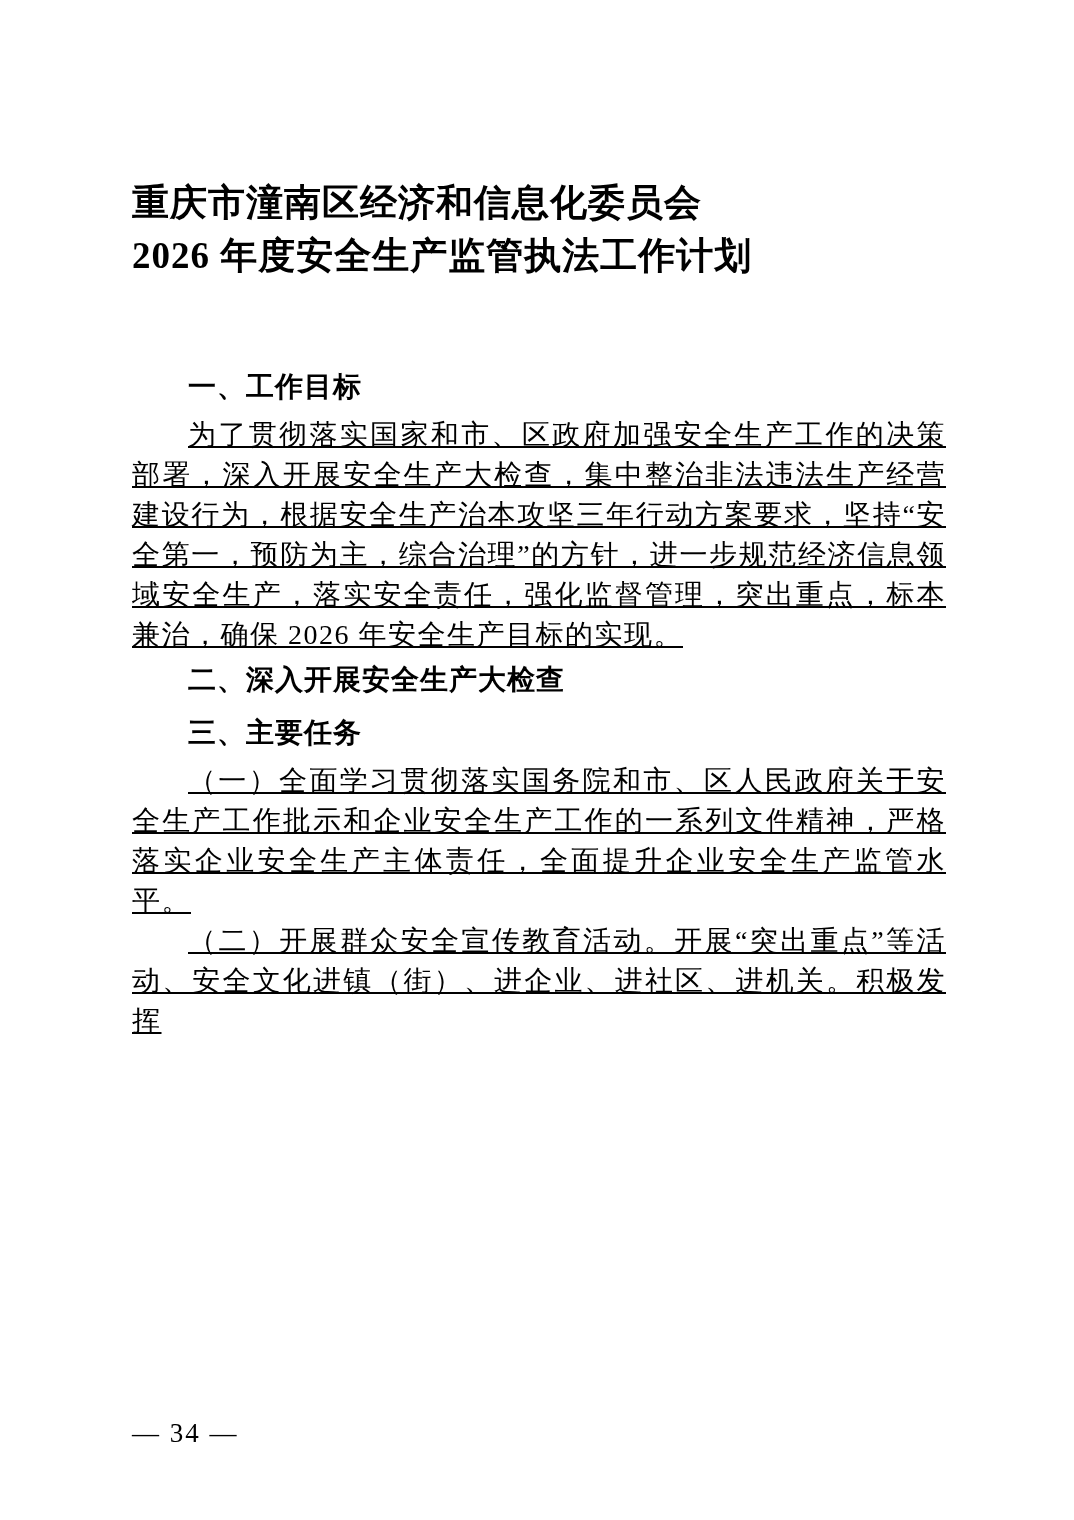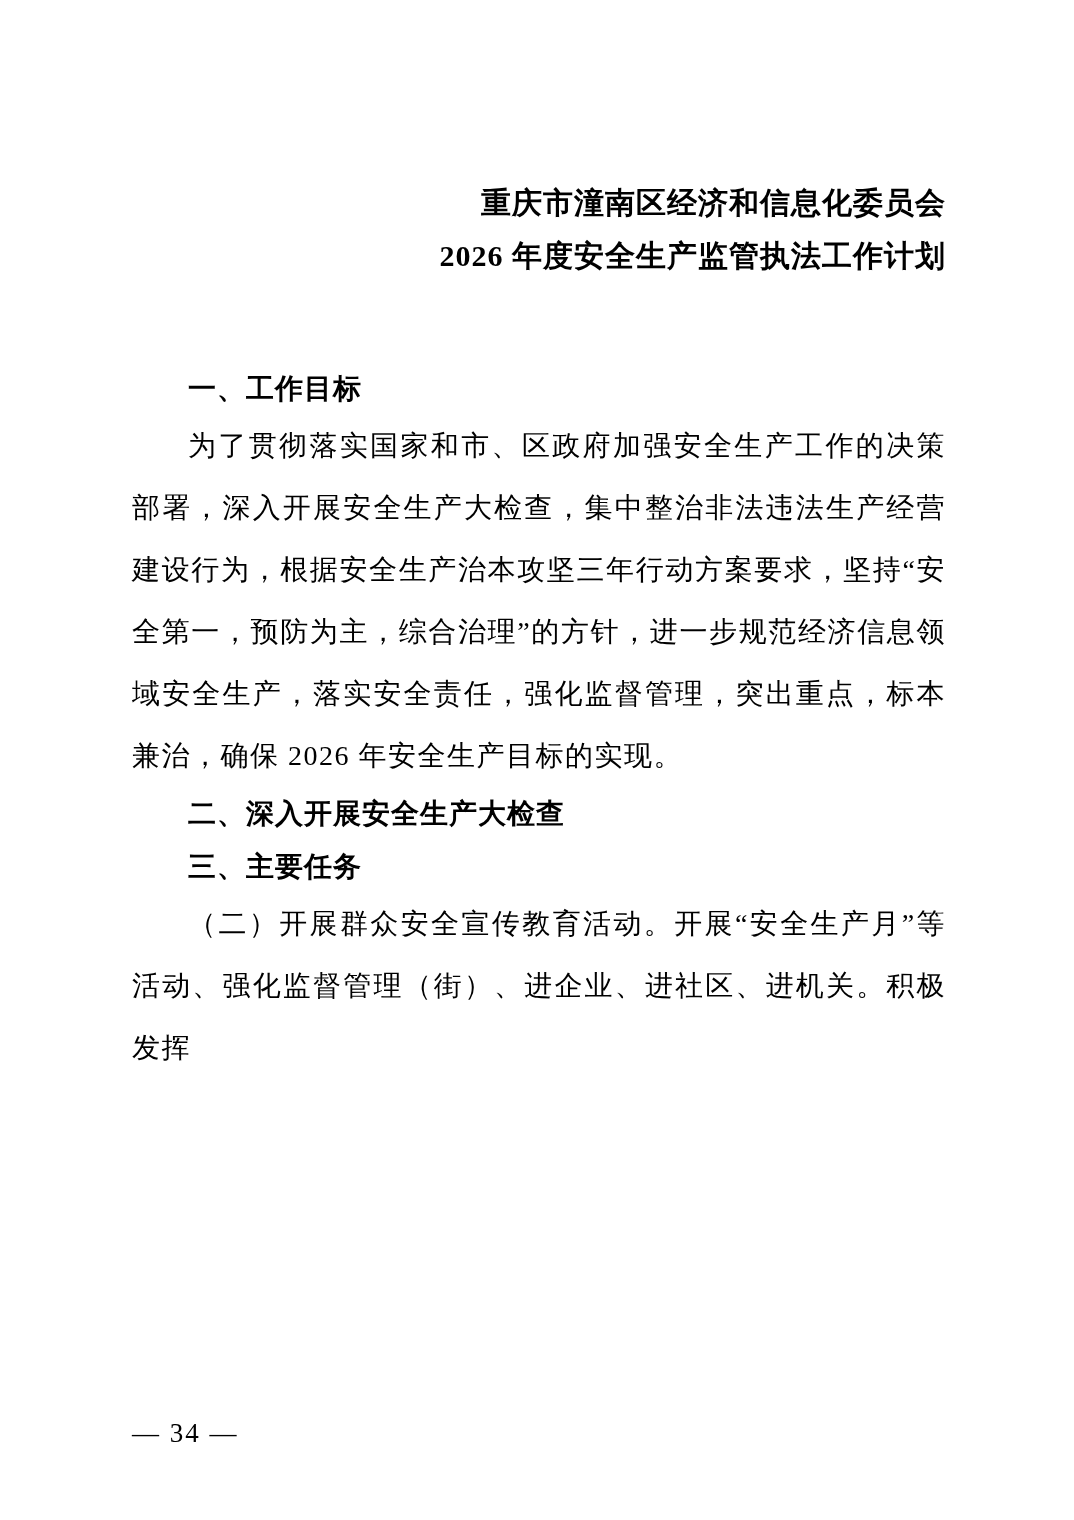--- a/index.html
+++ b/index.html
@@ -11,45 +11,46 @@
     margin: 0 auto;
     background: #ffffff;
     color: #000000;
     font-family: "Liberation Serif", "DejaVu Serif", serif;
     overflow: hidden;
   }
   .content {
     padding: 176px 128px 0 132px;
   }
   .doc-title {
-    text-align: right;
+    text-align: left;
     font-weight: bold;
-    font-size: 30px;
+    font-size: 37px;
     line-height: 53px;
     font-family: "Liberation Serif", "DejaVu Serif", serif;
     letter-spacing: 1px;
   }
   .doc-title .title-line { display: block; }
   .section-heading {
     margin-top: 0;
     font-size: 28px;
     line-height: 53px;
     font-weight: bold;
-    font-family: Liberation Sans, sans-serif;
+    font-family: Liberation Mono, monospace;
     text-indent: 2em;
     letter-spacing: 1px;
   }
   .first-heading { margin-top: 80px; }
   .body-para {
     font-size: 28px;
-    line-height: 62px;
+    line-height: 40px;
     text-align: justify;
     text-indent: 2em;
     letter-spacing: 1.5px;
     font-family: "Liberation Serif", "DejaVu Serif", serif;
+    text-decoration: underline;
   }
   .page-number {
     position: absolute;
     left: 132px;
     top: 1418px;
     font-size: 27px;
     letter-spacing: 2px;
     font-family: "Liberation Serif", "DejaVu Serif", serif;
     text-align: center;
   }
@@ -64,18 +65,19 @@
       <span class="title-line">重庆市潼南区经济和信息化委员会</span>
       <span class="title-line">2026 年度安全生产监管执法工作计划</span>
     </h1>
 
     <h2 class="section-heading first-heading">一、工作目标</h2>
     <p class="body-para">为了贯彻落实国家和市、区政府加强安全生产工作的决策部署，深入开展安全生产大检查，集中整治非法违法生产经营建设行为，根据安全生产治本攻坚三年行动方案要求，坚持“安全第一，预防为主，综合治理”的方针，进一步规范经济信息领域安全生产，落实安全责任，强化监督管理，突出重点，标本兼治，确保 2026 年安全生产目标的实现。</p>
 
     <h2 class="section-heading">二、深入开展安全生产大检查</h2>
 
     <h2 class="section-heading">三、主要任务</h2>
-    <p class="body-para">（二）开展群众安全宣传教育活动。开展“安全生产月”等活动、强化监督管理（街）、进企业、进社区、进机关。积极发挥</p>
+    <p class="body-para">（一）全面学习贯彻落实国务院和市、区人民政府关于安全生产工作批示和企业安全生产工作的一系列文件精神，严格落实企业安全生产主体责任，全面提升企业安全生产监管水平。</p>
+    <p class="body-para">（二）开展群众安全宣传教育活动。开展“突出重点”等活动、安全文化进镇（街）、进企业、进社区、进机关。积极发挥</p>
 
   </div>
 
   <div class="page-number">— 34 —</div>
 </div>
 
 </body></html>

